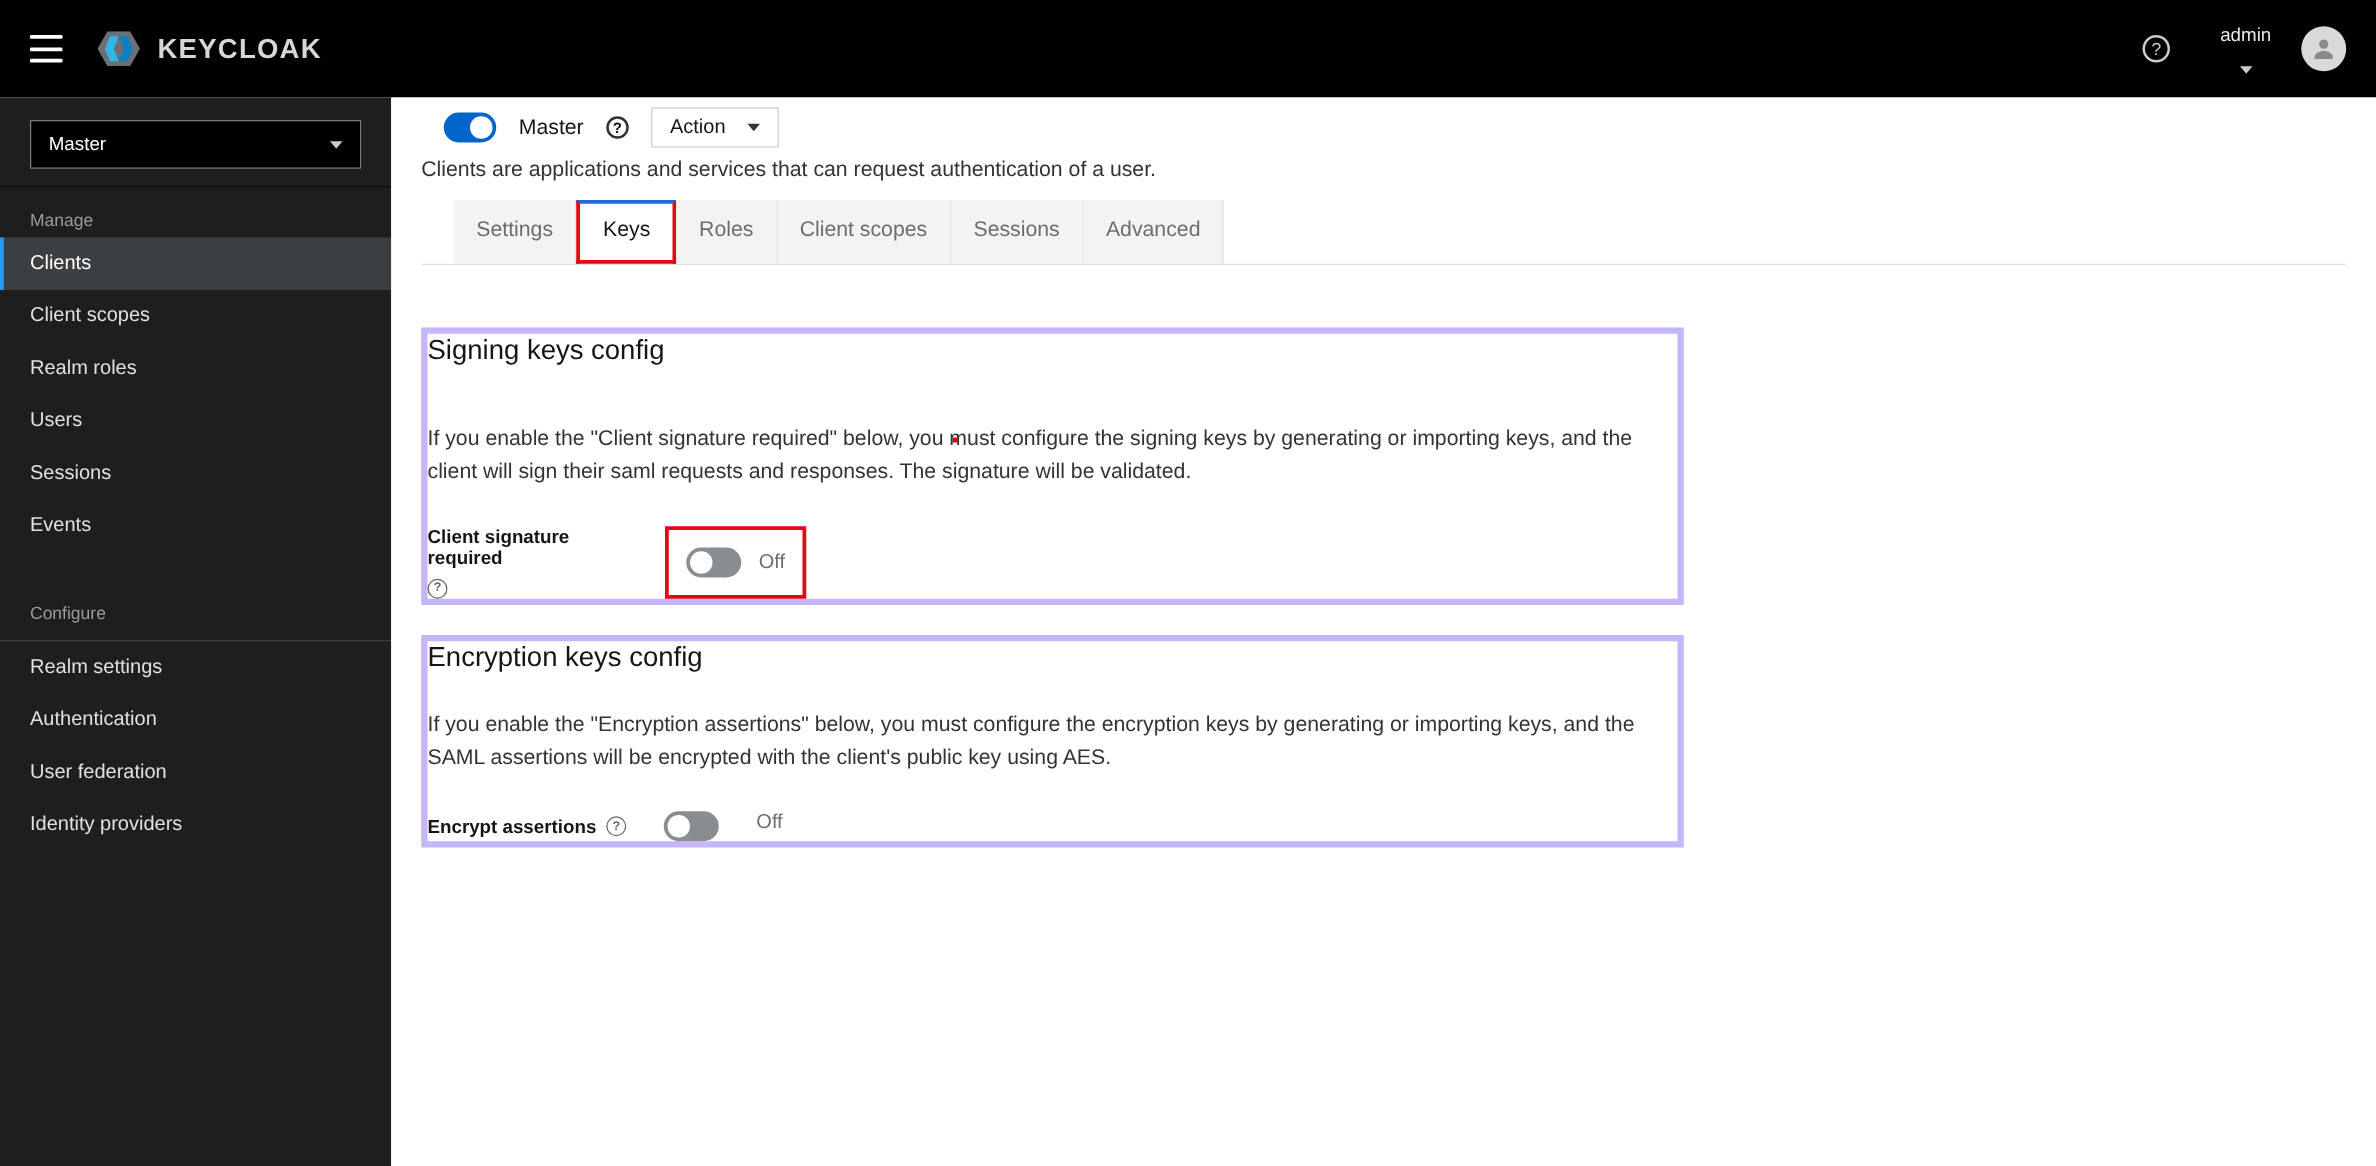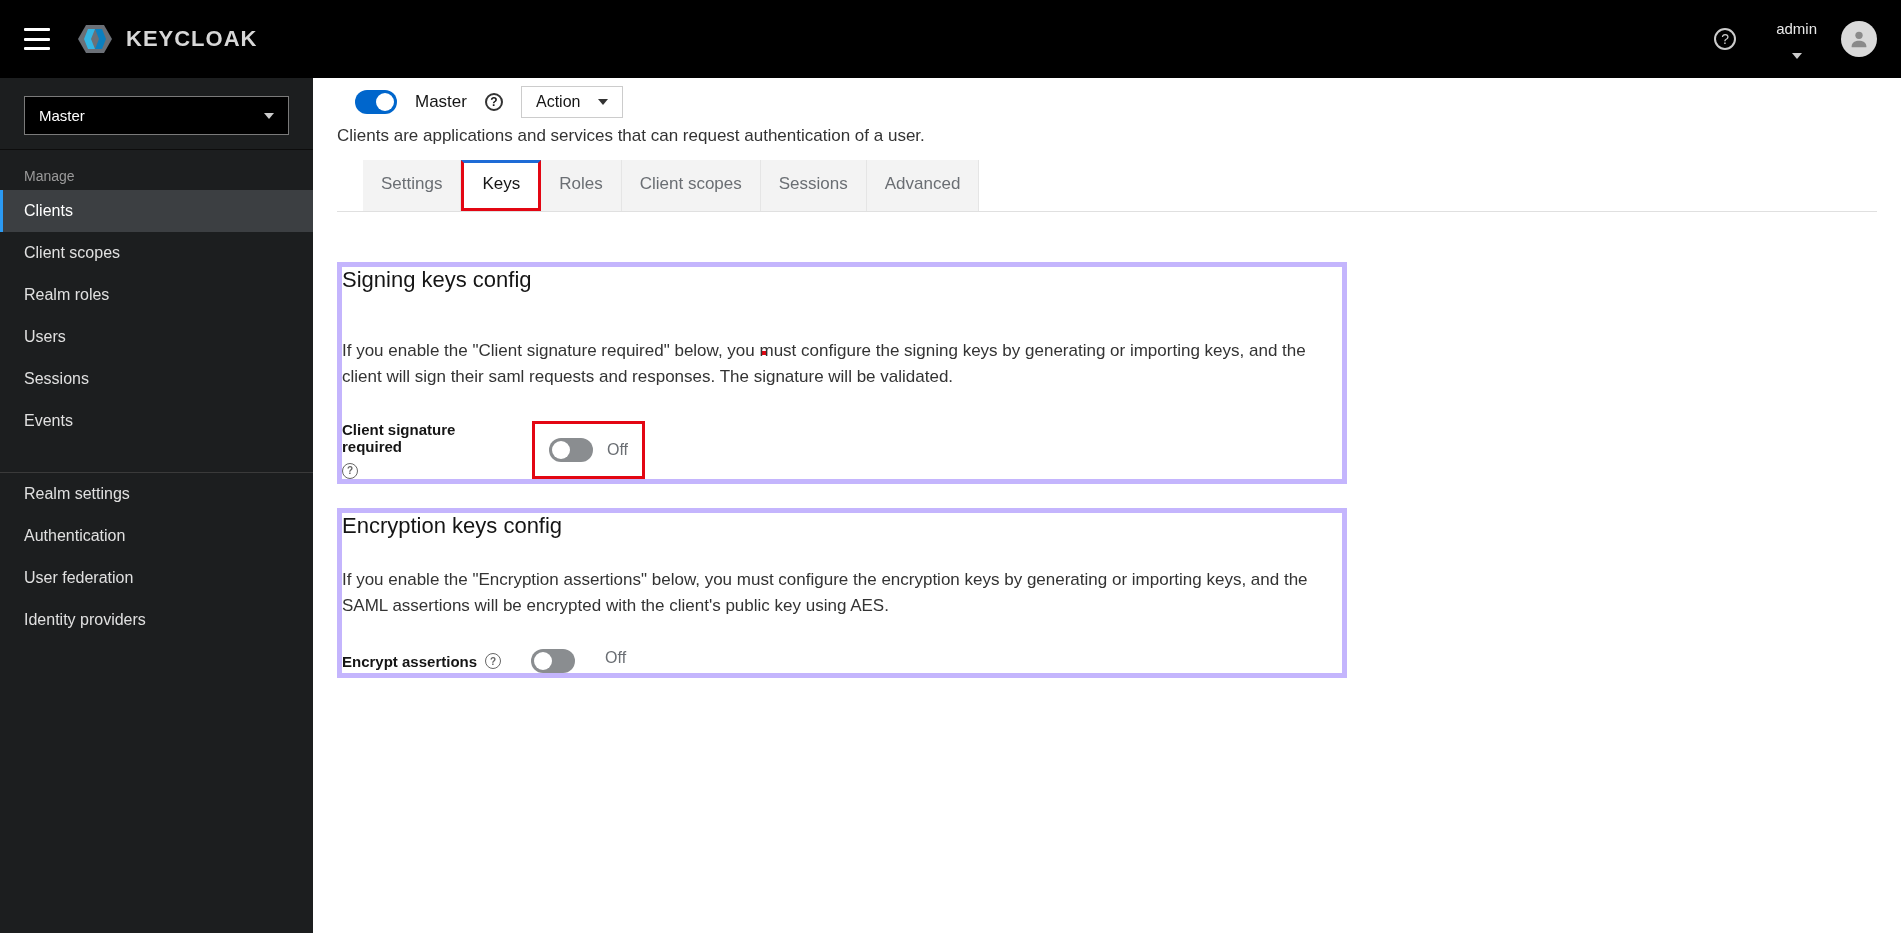--- a/index.html
+++ b/index.html
@@ -176,20 +176,21 @@
     <div class="side-group-label">Manage</div>
     <div id="side-manage">
         <div class="side-item active">Clients</div>
         <div class="side-item">Client scopes</div>
         <div class="side-item">Realm roles</div>
         <div class="side-item">Users</div>
         <div class="side-item">Sessions</div>
         <div class="side-item">Events</div>
       </div>
     <div style="height:22px"></div>
+    <div class="side-group-label">Configure</div>
     <div class="side-group-divider"></div>
     <div id="side-configure">
         <div class="side-item">Realm settings</div>
         <div class="side-item">Authentication</div>
         <div class="side-item">User federation</div>
         <div class="side-item">Identity providers</div>
       </div>
   </div>
 
   <div class="main">

